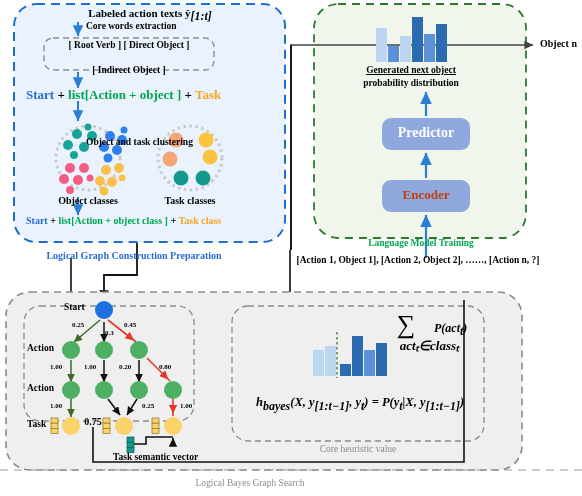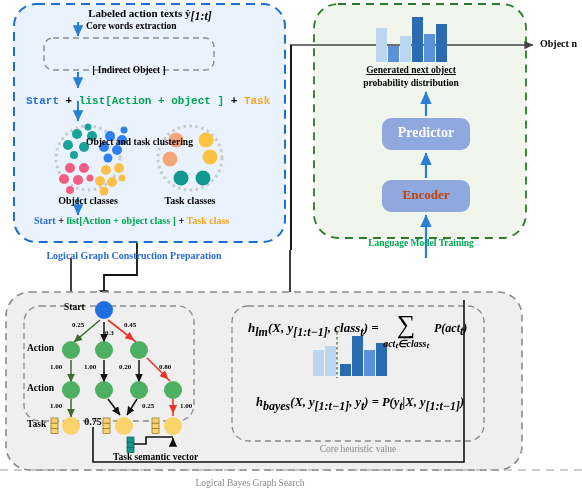--- a/index.html
+++ b/index.html
@@ -193,38 +193,40 @@
 
     <line x1="0" y1="470" x2="582" y2="470" stroke="#9a9a9a" stroke-width="1.2" stroke-dasharray="8,6"></line>
   </svg>
 
   <div class="lbl b ctr" style="left:150px;top:8px;font-size:11px;">
     <span>Labeled action texts</span>
     <span>ŷ</span><span class="sub">[1:t]</span>
   </div>
   <div class="lbl b" style="left:86px;top:22px;font-size:9.5px;">Core words extraction</div>
 
+  <div class="lbl b ctr" style="left:129px;top:41px;font-size:9.5px;">[ Root Verb ] [ Direct Object ]</div>
   <div class="lbl b ctr" style="left:129px;top:66px;font-size:9.5px;">[ Indirect Object ]</div>
 
-  <div class="lbl b" style="left:26px;top:96px;font-size:11px;font-family:Liberation Mono, monospace;"><span class="blue">Start</span><span> + </span><span class="green">list[Action + object ]</span><span> + </span><span class="orange">Task</span></div>
+  <div class="lbl b" style="left:26px;top:88px;font-size:13px;"><span class="blue">Start</span><span> + </span><span class="green">list[Action + object ]</span><span> + </span><span class="orange">Task</span></div>
 
   <div class="lbl b" style="left:86px;top:106px;font-size:9.5px;margin-top:32px;">Object and task clustering</div>
 
   <div class="lbl b ctr" style="left:88px;top:196px;font-size:10px;">Object classes</div>
   <div class="lbl b ctr" style="left:190px;top:196px;font-size:10px;">Task classes</div>
 
-  <div class="lbl b" style="left:26px;top:216px;font-size:10px;margin-left:8px;"><span class="blue">Start</span><span> + </span><span class="green">list[Action + object class ]</span><span> + </span><span class="orange">Task class</span></div>
+  <div class="lbl b" style="left:26px;top:216px;font-size:10px;"><span class="blue">Start</span><span> + </span><span class="green">list[Action + object class ]</span><span> + </span><span class="orange">Task class</span></div>
 
   <div class="lbl b ctr" style="left:411px;top:66px;font-size:9.5px;text-decoration:underline;">Generated next object</div>
   <div class="lbl b ctr" style="left:411px;top:79px;font-size:9.5px;">probability distribution</div>
   <div class="lbl b ctr" style="left:426px;top:126px;font-size:14px;color:#fff;">Predictor</div>
   <div class="lbl b ctr" style="left:426px;top:188px;font-size:13px;color:#c2410c;">Encoder</div>
   <div class="lbl b ctr green" style="left:421px;top:239px;font-size:9.5px;">Language Model Training</div>
   <div class="lbl b" style="left:540px;top:39px;font-size:10px;">Object n</div>
 
+  <div class="lbl b ctr" style="left:418px;top:256px;font-size:9.5px;">[Action 1,  Object 1], [Action 2, Object 2], ……,  [Action n, ?]</div>
 
   <div class="lbl b blue ctr" style="left:134px;top:251px;font-size:10px;">Logical Graph Construction Preparation</div>
 
   <div class="lbl b" style="left:64px;top:303px;font-size:9.5px;">Start</div>
   <div class="lbl b" style="left:27px;top:344px;font-size:9.5px;">Action</div>
   <div class="lbl b" style="left:27px;top:384px;font-size:9.5px;">Action</div>
   <div class="lbl b" style="left:27px;top:420px;font-size:9.5px;">Task</div>
 
   <div class="lbl b ctr" style="left:78px;top:322px;font-size:7px;">0.25</div>
   <div class="lbl b" style="left:105px;top:330px;font-size:7px;">0.3</div>
@@ -233,25 +235,22 @@
   <div class="lbl b ctr" style="left:90px;top:364px;font-size:7px;">1.00</div>
   <div class="lbl b ctr" style="left:125px;top:364px;font-size:7px;">0.20</div>
   <div class="lbl b ctr" style="left:165px;top:364px;font-size:7px;">0.80</div>
   <div class="lbl b ctr" style="left:56px;top:403px;font-size:7px;">1.00</div>
   <div class="lbl b ctr" style="left:93px;top:417px;font-size:10px;">0.75</div>
   <div class="lbl b ctr" style="left:148px;top:403px;font-size:7px;">0.25</div>
   <div class="lbl b ctr" style="left:186px;top:403px;font-size:7px;">1.00</div>
 
   <div class="lbl b" style="left:113px;top:453px;font-size:9.5px;">Task semantic vector</div>
 
-  <div class="lbl" style="left:248px;top:321px;font-size:13px;">
-    <span class="mi">h</span><span class="mi sub">lm</span><span class="mi">(X, y</span><span class="mi sub">[1:t−1]</span><span class="mi">, class</span><span class="mi sub">t</span><span class="mi">) =</span>
-  </div>
   <div class="lbl ctr" style="left:406px;top:311px;font-size:26px;">∑</div>
-  <div class="lbl ctr mi" style="left:406px;top:339px;font-size:10px;">actₜ∈classₜ</div>
+  <div class="lbl ctr mi" style="left:406px;top:339px;font-size:13px;padding-left:47px;">actₜ∈classₜ</div>
   <div class="lbl b" style="left:434px;top:322px;font-size:12px;">
     <span class="mi">P(act</span><span class="mi sub">t</span><span class="mi">)</span>
   </div>
 
   <div class="lbl" style="left:256px;top:396px;font-size:12.5px;">
     <span class="mi">h</span><span class="mi sub">bayes</span><span class="mi">(X, y</span><span class="mi sub">[1:t−1]</span><span class="mi">, y</span><span class="mi sub">t</span><span class="mi">) = </span><span class="mi">P(y</span><span class="mi sub">t</span><span class="mi">|X, y</span><span class="mi sub">[1:t−1]</span><span class="mi">)</span>
   </div>
 
   <div class="lbl gray ctr" style="left:358px;top:445px;font-size:9.5px;">Core heuristic value</div>
 

